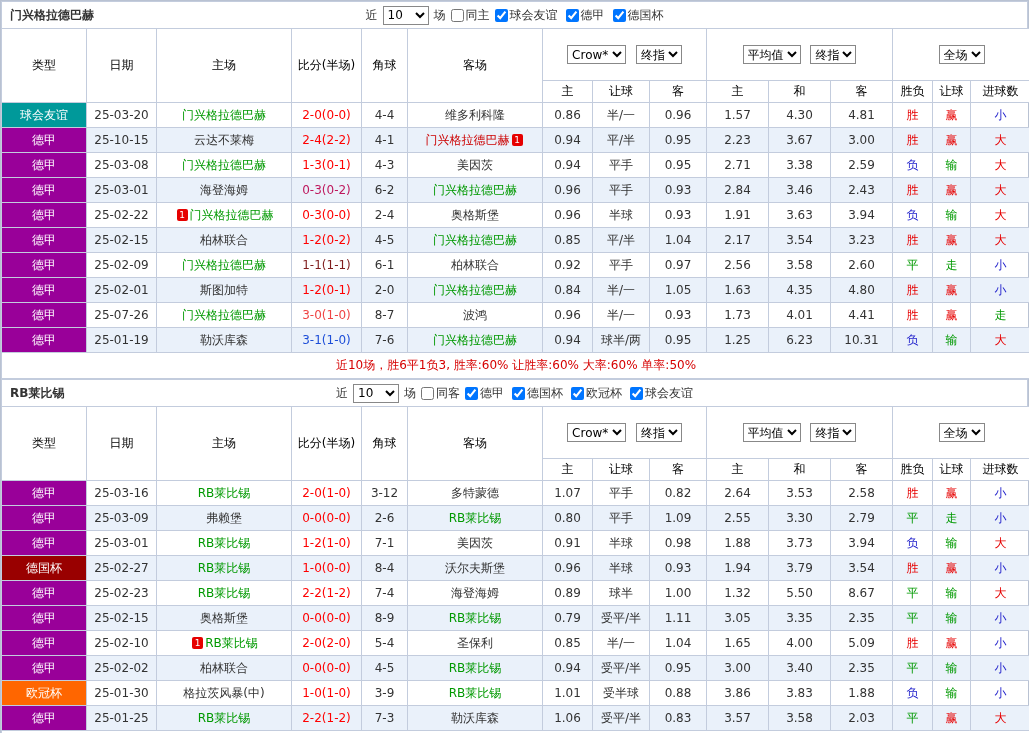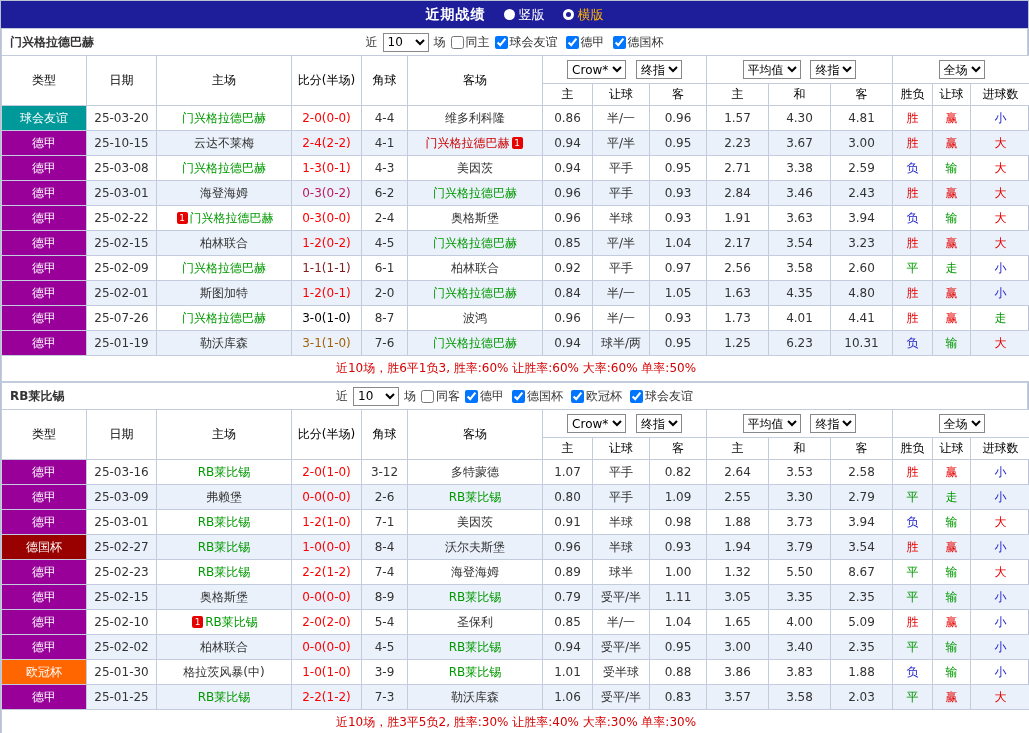--- a/index.html
+++ b/index.html
@@ -27,44 +27,33 @@
   .filter input[type=checkbox] { width:13px; height:13px; margin:0; }
   .leagues { display:inline-flex; align-items:center; gap:8px; }
 
   select { font-family:inherit; font-size:12px; height:19px; border:1px solid #888; background:#fff; }
   .count-select { width:46px; }
 
   
   table { border-collapse:collapse; width:100%; table-layout:fixed; }
   th,td { border:1px solid #c3ccdd; text-align:center; white-space:nowrap; overflow:hidden; font-size:12px; }
   thead th { height:22px; font-weight:normal; color:#000; background:#fff; }
-  .dd-cell select { margin:4px 3px; }
+  .dd-cell select { margin:16px 3px; }
   tbody td { height:25px; }
   tbody tr.alt { background:#eaf1fa; }
   .team-link { cursor:pointer; }
   .red-badge { display:inline-block; min-width:11px; height:12px; line-height:12px; background:#e60000; color:#fff;
                font-size:9px; border-radius:2px; margin:0 2px; vertical-align:1px; padding:0 1px; }
   .summary { height:26px; background:#fff; }
 </style>
 </head>
 <body>
 
 <div class="page">
 
-  <div class="topbar" style="background: rgb(30, 30, 154);">
-    <span class="topbar-title">近期战绩</span>
-    <label class="radio">
-      <span class="dot"></span>
-      <span>竖版</span>
-    </label>
-    <label class="radio selected" style="color: rgb(255, 180, 0);">
-      <span class="dot"></span>
-      <span>横版</span>
-    </label>
-  </div>
 
   <div class="section">
     <div class="section-head">
       <span class="team-name">门兴格拉德巴赫</span>
       <div class="filter">
         <span>近</span>
         <select class="count-select">
           <option>10</option>
         </select>
         <span>场</span>
@@ -272,38 +261,38 @@
             <td>4.35</td>
             <td>4.80</td>
             <td style="color: rgb(230, 0, 0);">胜</td>
             <td style="color: rgb(230, 0, 0);">赢</td>
             <td style="color: rgb(34, 34, 204);">小</td>
           </tr>
           <tr>
             <td style="background: rgb(153, 0, 153); color: rgb(255, 255, 255);">德甲</td>
             <td>25-07-26</td>
             <td><span class="team-link" style="color: rgb(0, 153, 0);">门兴格拉德巴赫</span></td>
-            <td style="color: #000000;">3-0(1-0)</td>
+            <td style="color: #ef4444;">3-0(1-0)</td>
             <td>8-7</td>
             <td><span class="team-link">波鸿</span></td>
             <td>0.96</td>
             <td>半/一</td>
             <td>0.93</td>
             <td>1.73</td>
             <td>4.01</td>
             <td>4.41</td>
             <td style="color: rgb(230, 0, 0);">胜</td>
             <td style="color: rgb(230, 0, 0);">赢</td>
             <td style="color: rgb(0, 153, 0);">走</td>
           </tr>
           <tr class="alt">
             <td style="background: rgb(153, 0, 153); color: rgb(255, 255, 255);">德甲</td>
             <td>25-01-19</td>
             <td><span class="team-link">勒沃库森</span></td>
-            <td style="color: #a16207;">3-1(1-0)</td>
+            <td style="color: #1d4ed8;">3-1(1-0)</td>
             <td>7-6</td>
             <td><span class="team-link" style="color: rgb(0, 153, 0);">门兴格拉德巴赫</span></td>
             <td>0.94</td>
             <td>球半/两</td>
             <td>0.95</td>
             <td>1.25</td>
             <td>6.23</td>
             <td>10.31</td>
             <td style="color: rgb(34, 34, 204);">负</td>
             <td style="color: rgb(0, 153, 0);">输</td>

